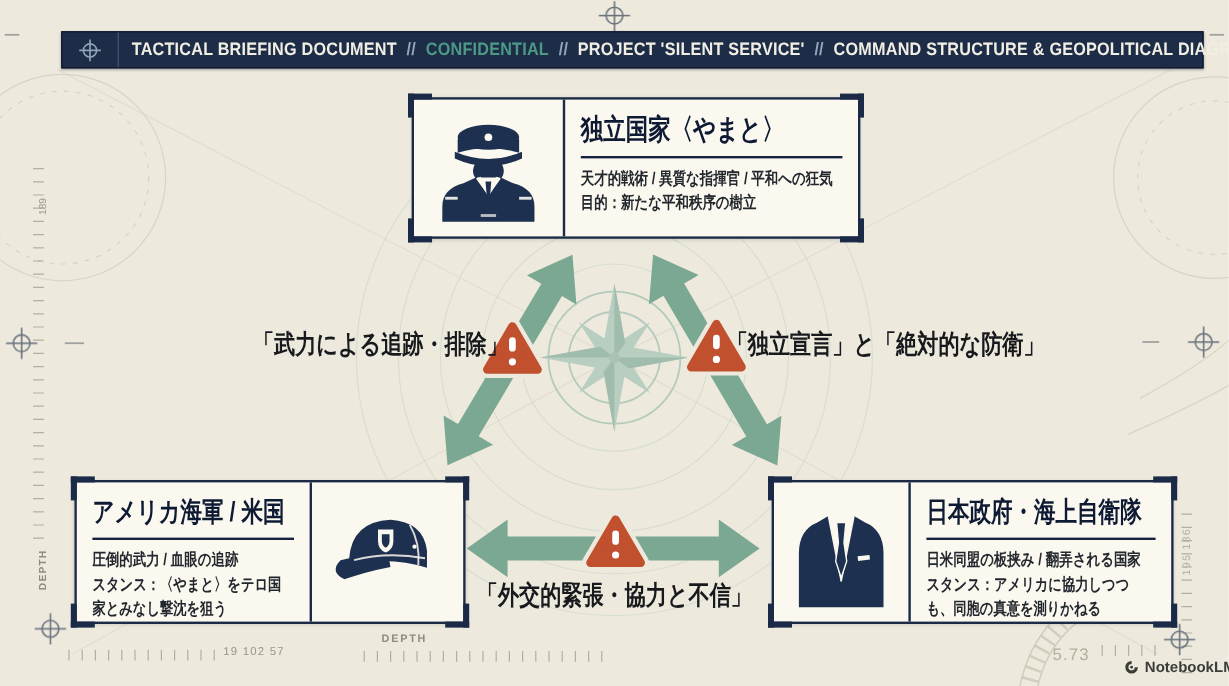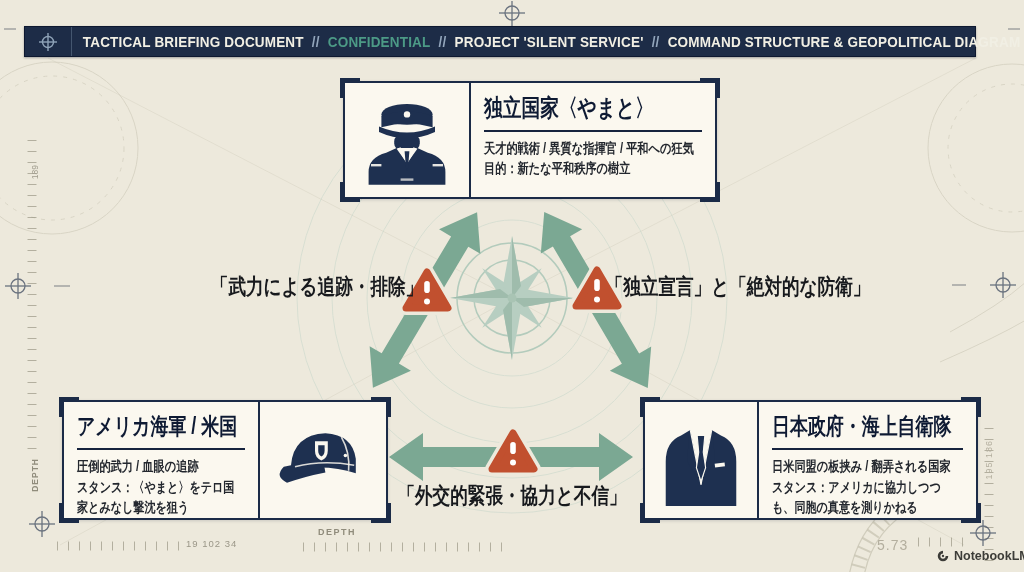--- a/index.html
+++ b/index.html
@@ -5,21 +5,21 @@
   html,body { margin:0; padding:0; }
   .page {
     position:relative; width:1024px; height:572px; overflow:hidden;
     background:#EDE9DC;
     font-family:"Liberation Sans", sans-serif;
   }
   .bg-layer { position:absolute; left:0; top:0; z-index:1; }
 
   
   .hdr {
-    position:absolute; left:24px; top:26px; width:952px; height:31px;
+    position:absolute; left:51px; top:26px; width:952px; height:31px;
     background:#1D2C47; border:1px solid #0D1830; box-sizing:border-box;
     display:flex; align-items:center; z-index:6;
     box-shadow:0 1px 2px rgba(20,30,50,.35);
   }
   .hdr-end { width:46px; height:100%; display:flex; align-items:center; justify-content:center; flex:0 0 auto; }
   .hdr-end.left  { border-right:1px solid #44566F; }
   .hdr-text {
     display:flex; align-items:center; gap:9px; white-space:nowrap;
     padding-left:12px; font-weight:bold; font-size:15px; color:#F1EFE4;
     transform:scaleX(0.9); transform-origin:left center; letter-spacing:.2px;
@@ -324,21 +324,21 @@
       <div class="node-line">日米同盟の板挟み / 翻弄される国家</div>
       <div class="node-wrap">スタンス：アメリカに協力しつつも、同胞の真意を測りかねる</div>
     </div>
   </div>
 
   <div class="edge-label l">「武力による追跡・排除」</div>
   <div class="edge-label r">「独立宣言」と「絶対的な防衛」</div>
   <div class="edge-label b">「外交的緊張・協力と不信」</div>
 
   <div class="plate-text depth-bottom">DEPTH</div>
-  <div class="plate-text num-bl">19 102 34</div>
+  <div class="plate-text num-bl">19 102 57</div>
   <div class="plate-text num-br">5.73</div>
   <div class="plate-text vert num-right">195 186</div>
   <div class="plate-text vert num-left">189</div>
   <div class="plate-text vert depth-left">DEPTH</div>
 
   <div class="brand">
     <svg width="14" height="14" viewBox="0 0 24 24">
       <path d="M12 3 A9 9 0 1 0 21 12 L16.5 12 A4.5 4.5 0 1 1 12 7.5 Z" fill="#3C3C38"></path>
       <circle cx="12" cy="12" r="2" fill="#3C3C38"></circle>
     </svg>

